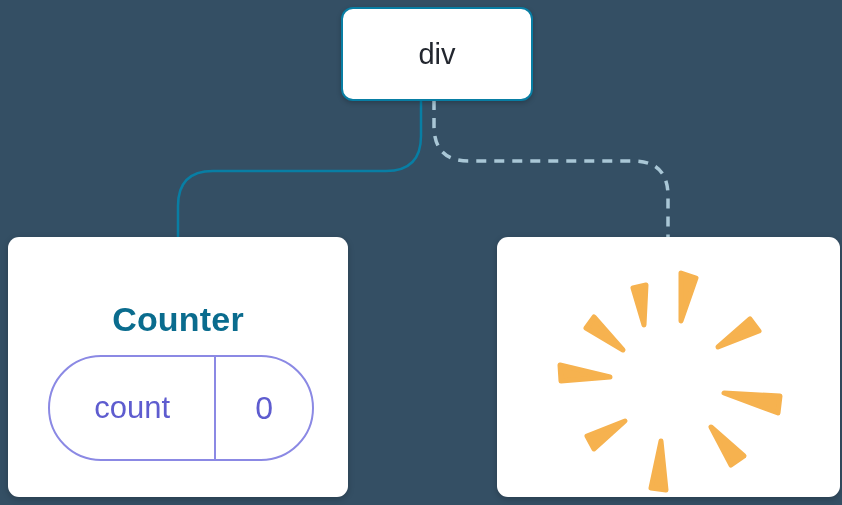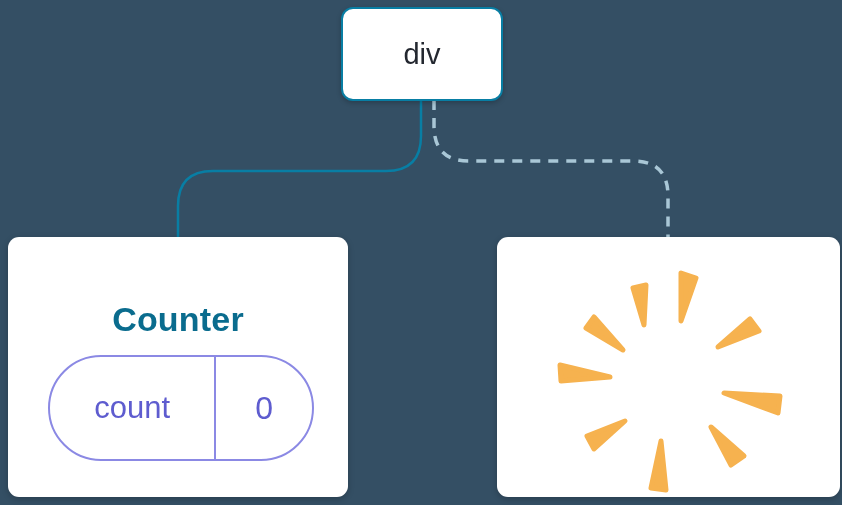--- a/index.html
+++ b/index.html
@@ -24,21 +24,21 @@
   }
   .connector-dashed {
     fill: none;
     stroke: #A9C7D6;
     stroke-width: 3.5;
     stroke-dasharray: 10 8;
   }
   .node-root {
     position: absolute;
     left: 341px; top: 7px;
-    width: 162px; height: 94px;
+    width: 192px; height: 94px;
     box-sizing: border-box;
     background: #FFFFFF;
     border: 2px solid #087EA4;
     border-radius: 12px;
     display: flex;
     align-items: center;
     justify-content: center;
     font-size: 29px;
     color: #23272F;
     box-shadow: 0 2px 5px rgba(0,0,0,0.22);

